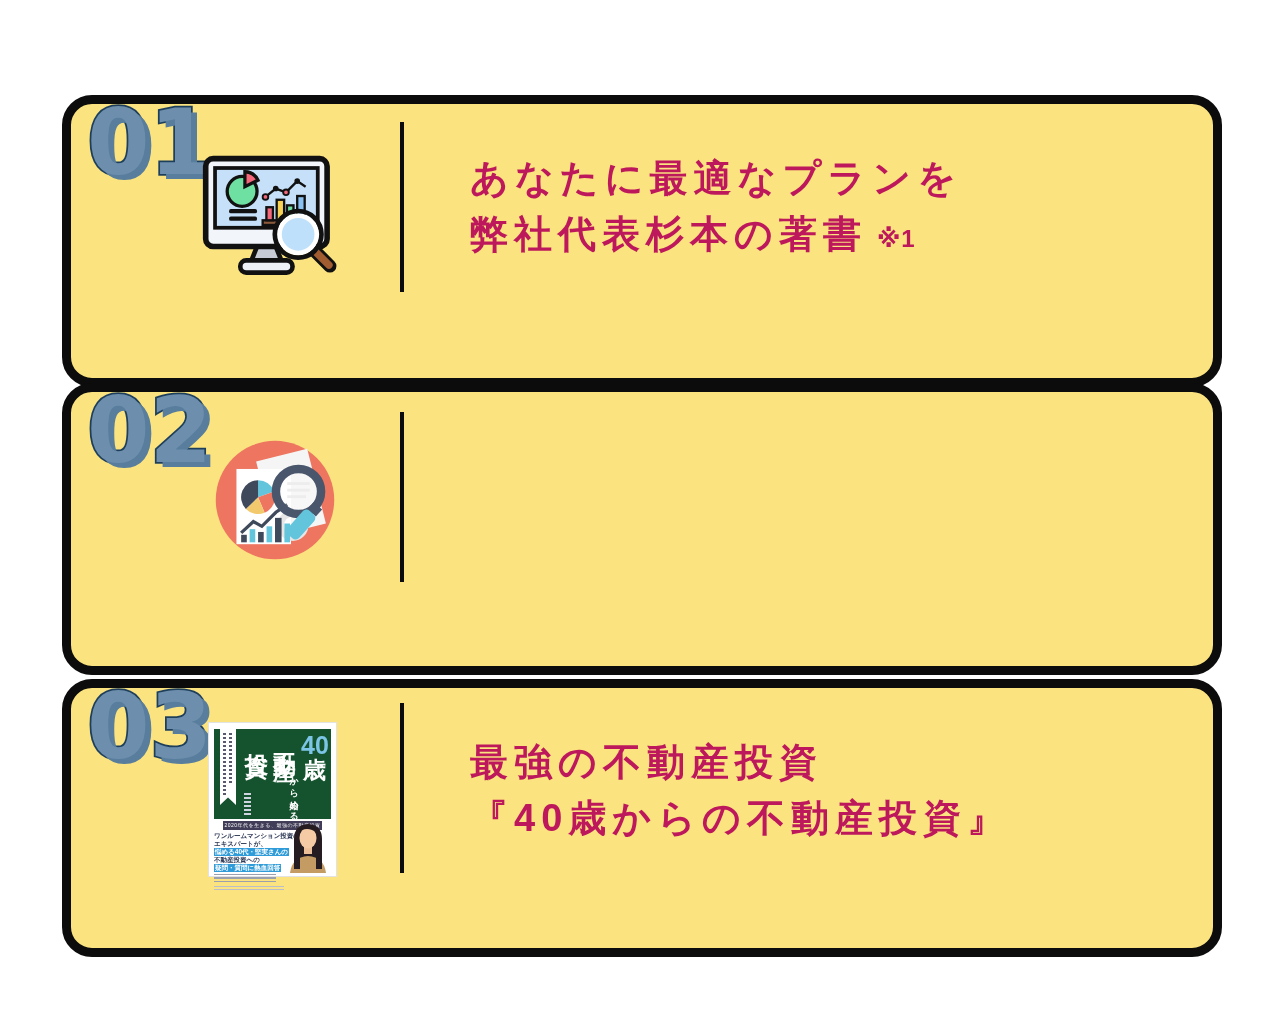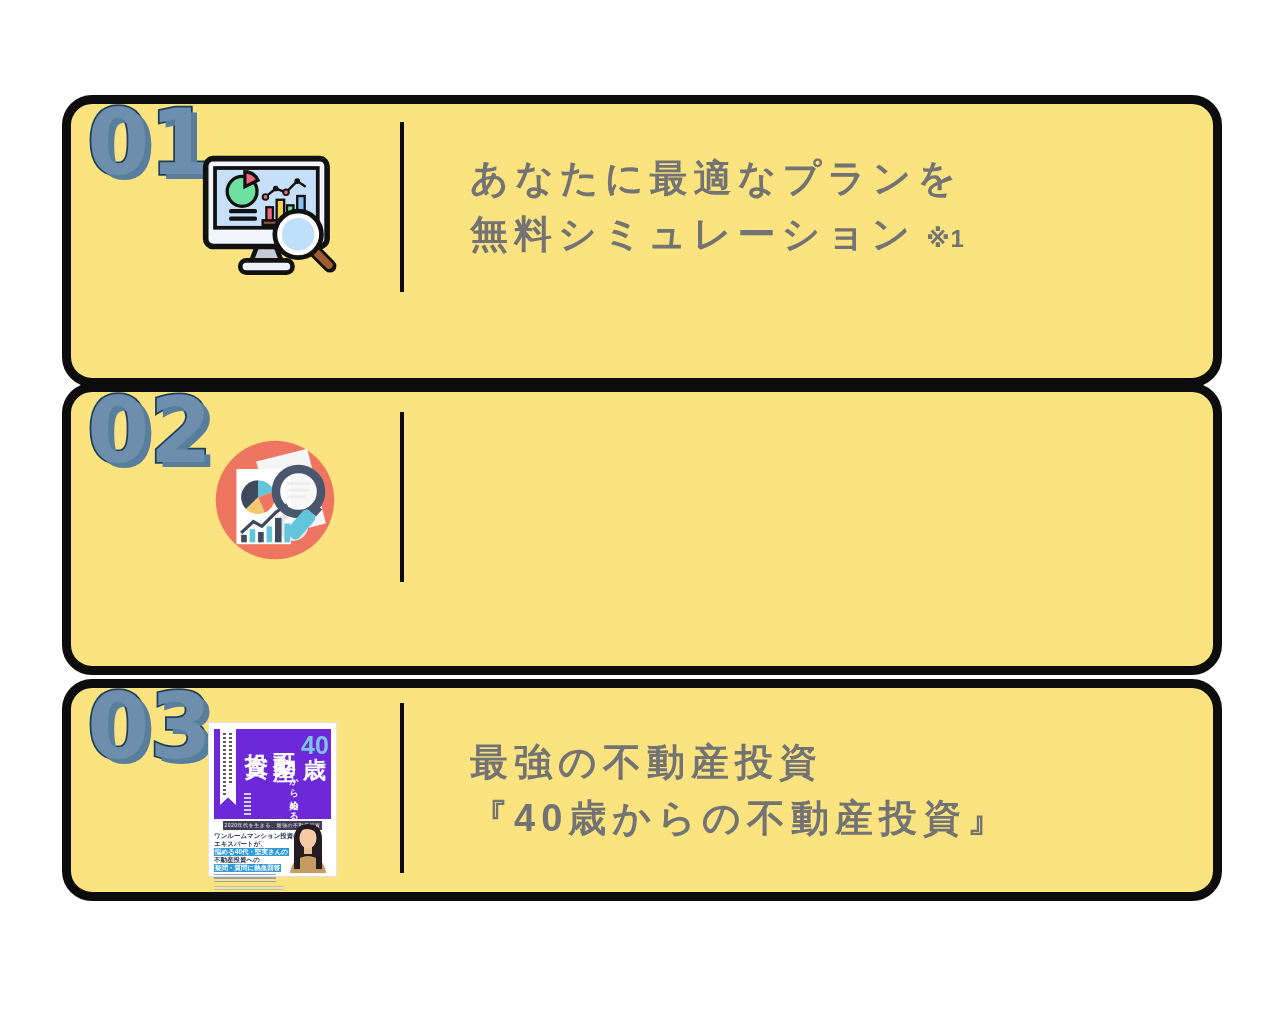--- a/index.html
+++ b/index.html
@@ -7,53 +7,53 @@
     width:1280px;height:1015px;background:#ffffff;position:relative;
     font-family:"Liberation Sans","DejaVu Sans",sans-serif;overflow:hidden;
   }
   .card{
     position:absolute;left:62px;width:1160px;height:292px;
     background:#fbe37f;border:9px solid #0c0c0c;border-radius:30px;
     box-sizing:border-box;
   }
   #card1{top:95px;}
   #card2{top:383px;text-decoration:underline;}
-  #card3{top:679px;height:222px;}
+  #card3{top:679px;height:278px;}
 
   .card-number{
     position:absolute;top:-6px;left:16px;
     font-family:"DejaVu Sans",sans-serif;
     font-size:90px;font-weight:800;line-height:1;
     color:#6d8fad;
     -webkit-text-stroke:3.5px #1e3f5c;
     paint-order:stroke fill;
     text-shadow:6px 5px 0 #587d9d;
   }
 
   .divider{position:absolute;left:329px;width:4px;height:170px;background:#0c0c0c;}
   #card1 .divider{top:18px;}
   #card2 .divider{top:20px;}
   #card3 .divider{top:15px;}
 
   .card-text{
     position:absolute;left:399px;top:46px;
     font-size:38px;font-weight:800;letter-spacing:6px;
-    color:#737373;line-height:56px;white-space:nowrap;
+    color:#be185d;line-height:56px;white-space:nowrap;
   }
   .note{font-size:24px;letter-spacing:1px;margin-left:10px;font-weight:800;}
 
   .icon-monitor{position:absolute;left:130px;top:50px;width:142px;height:127px;}
   .icon-report{position:absolute;left:141px;top:45px;width:126px;height:126px;}
 
   
   .book{
     position:absolute;left:137px;top:34px;width:129px;height:155px;
     background:#ffffff;border:1px solid #e2e2e2;box-sizing:border-box;
   }
-  .book-top{position:absolute;left:5px;right:5px;top:6px;height:90px;background:#6d28d9;}
+  .book-top{position:absolute;left:5px;right:5px;top:6px;height:90px;background:#14532d;}
   .book-ribbon{
     position:absolute;left:6px;top:0;width:16px;height:76px;background:#ffffff;
     clip-path:polygon(0 0,100% 0,100% 100%,50% 90%,0 100%);
   }
   .vstripes{position:absolute;width:3px;background:repeating-linear-gradient(#5a5a6e 0 2px,transparent 2px 4px);}
   .vs1{left:3px;top:4px;height:62px;}
   .vs2{left:9px;top:4px;height:52px;}
   .t40{position:absolute;right:3px;top:4px;width:27px;text-align:center;font-weight:bold;}
   .t40 .n{display:block;color:#7cc5e6;font-size:25px;line-height:25px;}
   .t40 .s{display:block;color:#ffffff;font-size:23px;line-height:25px;}
@@ -116,21 +116,21 @@
     <circle cx="103" cy="29" r="3" fill="#111"></circle>
     <line x1="122" y1="104" x2="138" y2="120" stroke="#111" stroke-width="14" stroke-linecap="round"></line>
     <line x1="123" y1="105" x2="137" y2="119" stroke="#a15c2f" stroke-width="8" stroke-linecap="round"></line>
     <circle cx="104" cy="86" r="20" fill="#bfe0fa" stroke="#fff" stroke-width="5"></circle>
     <circle cx="104" cy="86" r="25" fill="none" stroke="#111" stroke-width="5"></circle>
   </svg>
 
   <div class="divider"></div>
   <div class="card-text">
     <div>あなたに最適なプランを</div>
-    <div><span>無料シミュレーション</span><span class="note">※1</span></div>
+    <div><span>弊社代表杉本の著書</span><span class="note">※1</span></div>
   </div>
 </div>
 
 <div class="card" id="card2">
   <div class="card-number">02</div>
 
   <svg class="icon-report" viewBox="0 0 134 134">
     <circle cx="67" cy="67" r="63" fill="#ee7560"></circle>
     <rect x="56" y="18" width="56" height="82" fill="#f5f5f5" transform="rotate(-14 84 59)"></rect>
     <rect x="26" y="34" width="58" height="80" fill="#ffffff"></rect>

